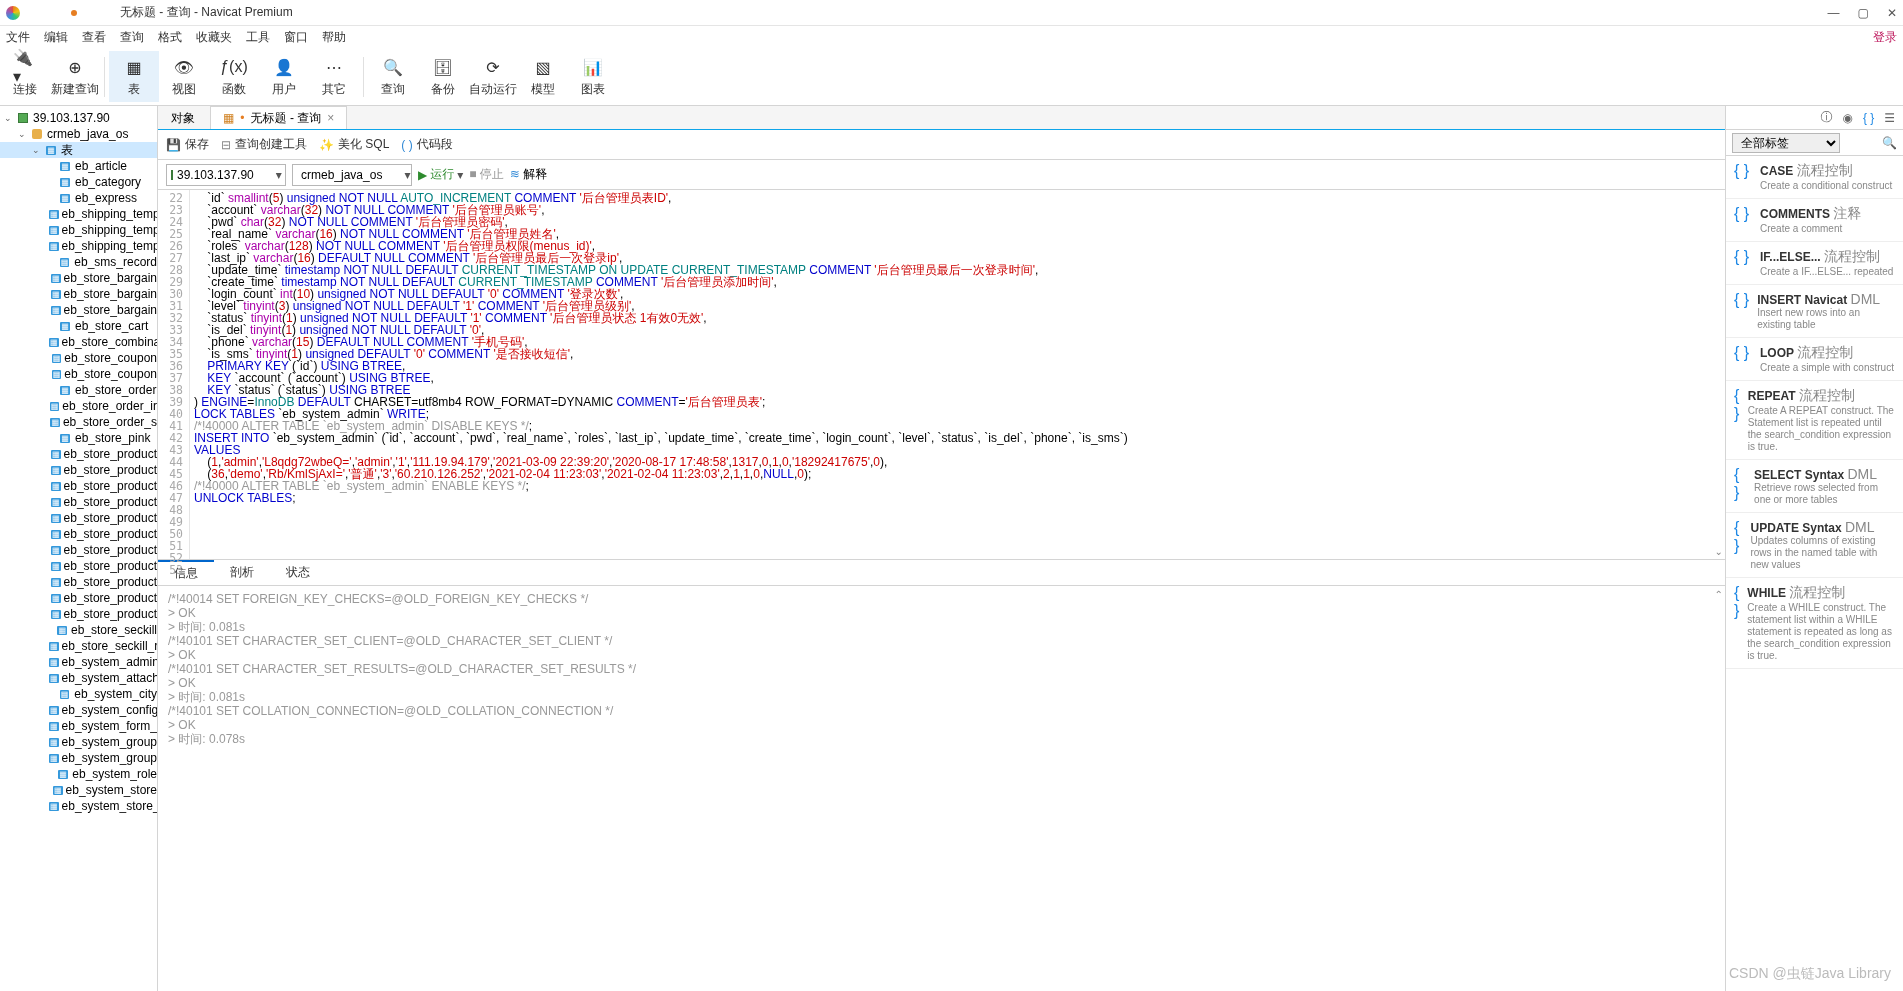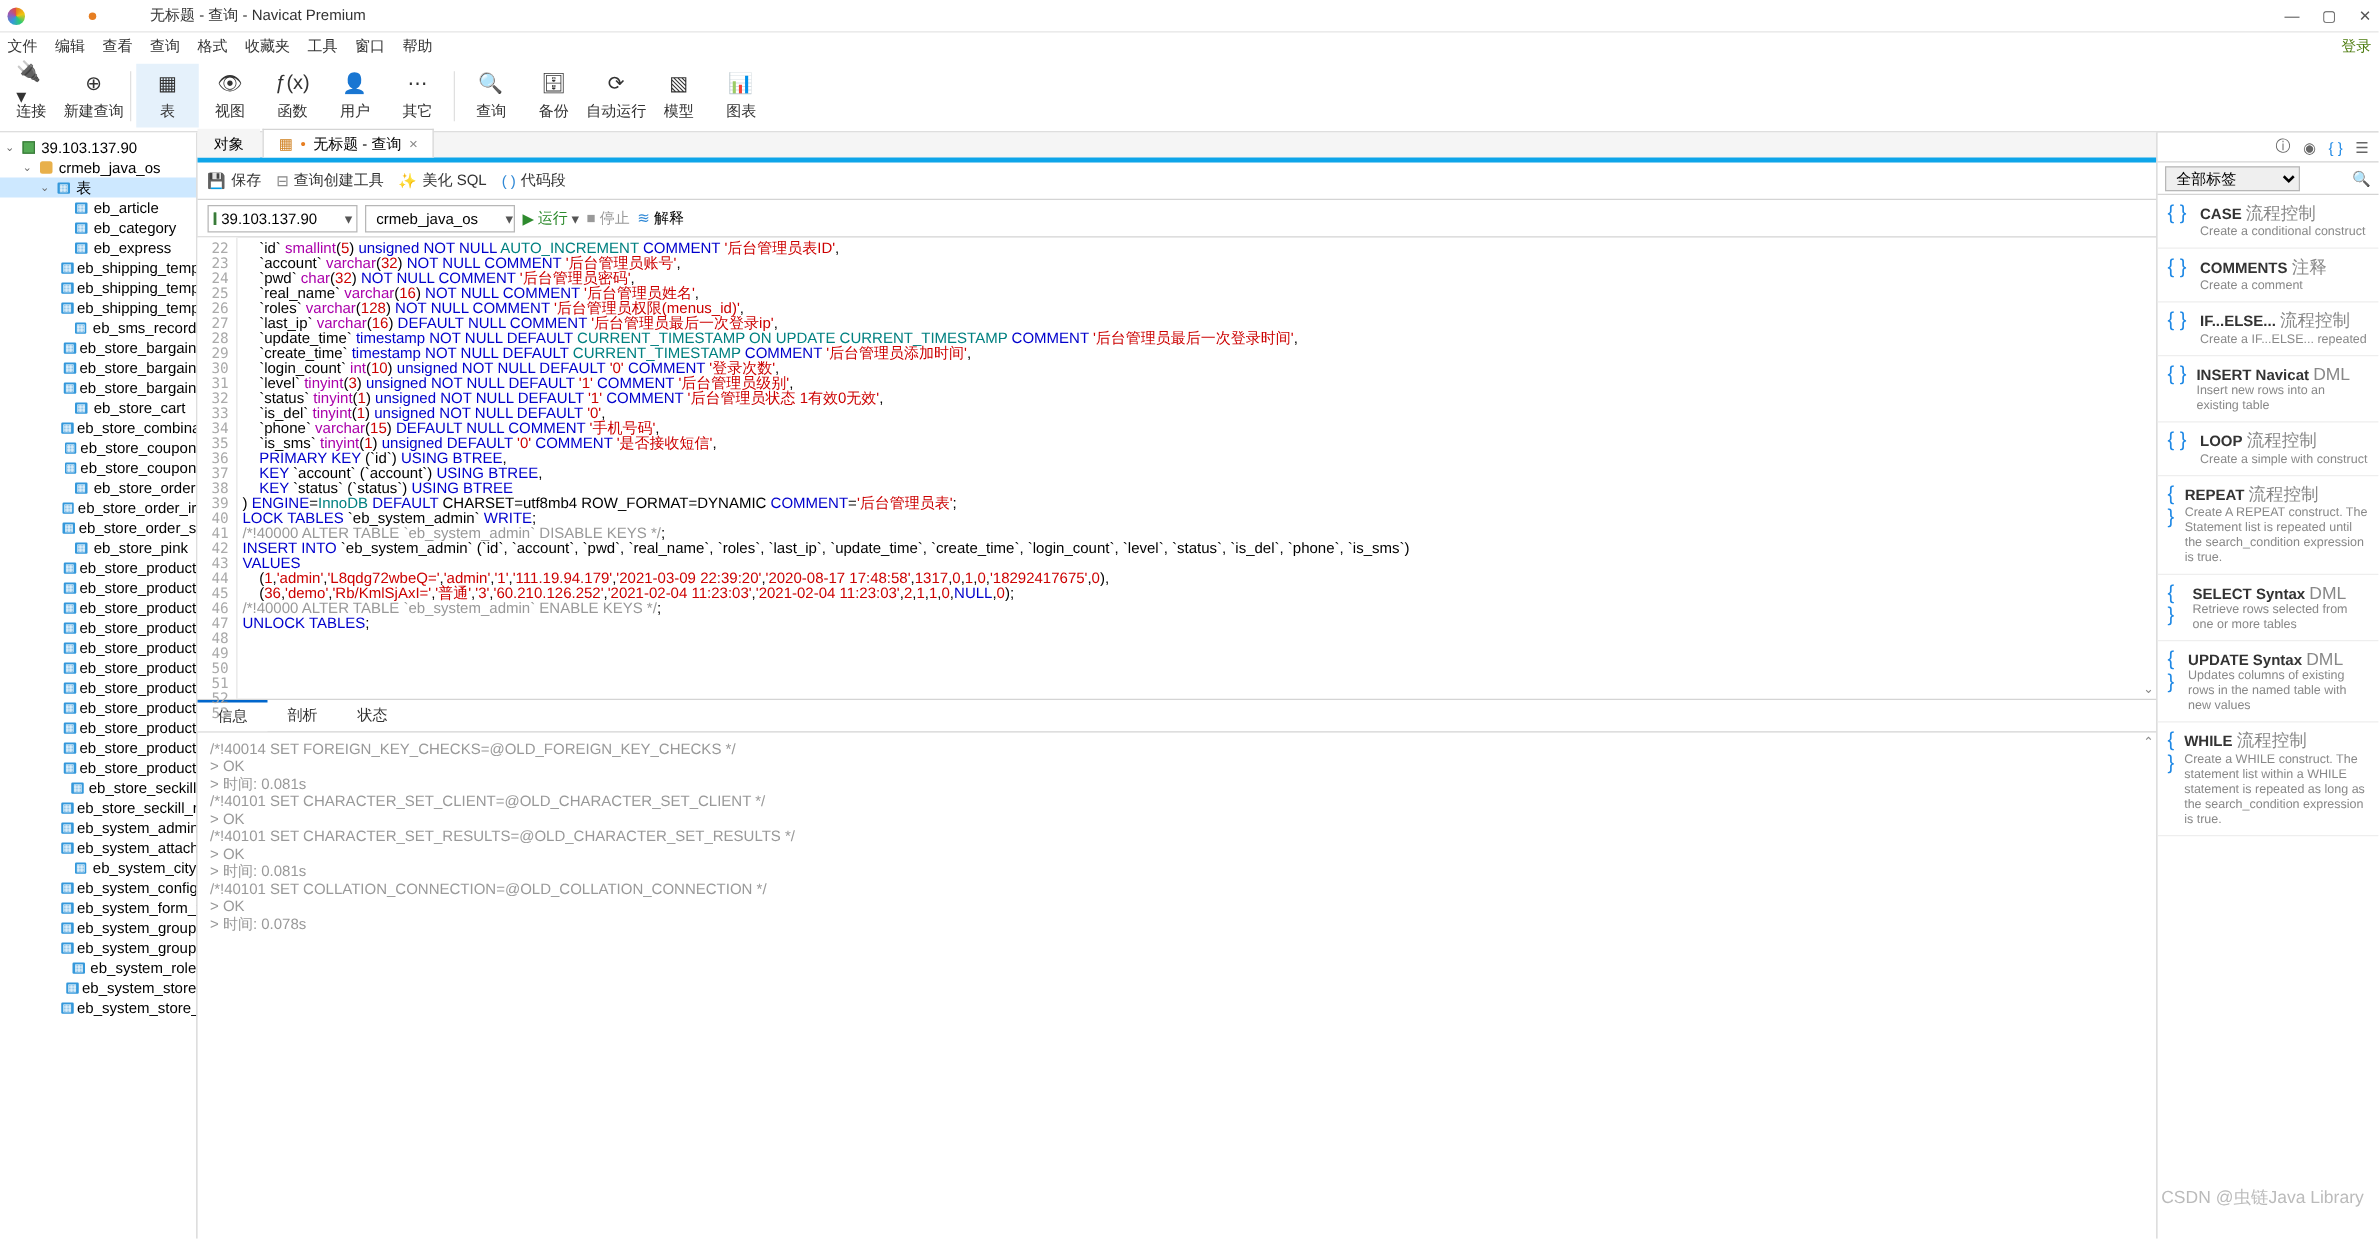--- a/index.html
+++ b/index.html
@@ -3,39 +3,39 @@
 <meta charset="utf-8">
 <style>
 * { margin:0; padding:0; box-sizing:border-box; font-family:"Microsoft YaHei",Tahoma,sans-serif; font-size:12px; }
 body { background:#fff; overflow:hidden; width:1903px; height:991px; position:relative; }
 .title-bar { height:26px; background:#fff; display:flex; align-items:center; padding:0 6px; border-bottom:1px solid #e5e5e5;gap:41px;}
 .title-bar .logo { width:14px;height:14px;border-radius:50%;background:conic-gradient(#e67e22,#f1c40f,#2ecc71,#3498db,#9b59b6,#e74c3c);margin-right:4px;}
 .title-bar .dot { width:6px;height:6px;border-radius:50%;background:#e67e22;margin:0 2px 0 6px;}
 .title-bar .t { color:#333; }
 .win-btns { margin-left:auto; display:flex; gap:18px; color:#555;}
 .menu-bar { height:22px; display:flex; align-items:center; padding:0 6px; gap:14px; color:#333; }
-.menu-bar .login { margin-left:auto; color:#4d7c0f; }
+.menu-bar .login { margin-left:auto; color:#be185d; }
 .ribbon { height:58px; background:#fff; border-bottom:1px solid #d4d4d4; display:flex; align-items:center; }
 .ribbon .item { width:50px; display:flex; flex-direction:column; align-items:center; gap:2px; color:#333; padding:4px 0;}
 .ribbon .item.sel { background:#e5f1fb;}
 .ribbon .ic { width:24px;height:24px; display:flex;align-items:center;justify-content:center;font-size:16px;}
 .ribbon .sep { width:1px;height:40px;background:#e0e0e0;margin:0 4px;}
 .body { display:flex; height:calc(100% - 26px - 22px - 58px); }
 .tree { width:158px; border-right:1px solid #d4d4d4; overflow:hidden; background:#fff; padding-top:4px;}
 .tree-row { display:flex; align-items:center; height:16px; padding-left:4px; white-space:nowrap; overflow:hidden;}
 .tree-row .exp { width:9px; color:#666; font-size:9px; }
 .tree-row .icn { width:14px;height:12px; margin:0 3px; display:inline-flex;align-items:center;justify-content:center;}
 .tree-row.sel { background:#cde8ff;}
 .tree-row.lv1 { padding-left:4px;}
 .tree-row.lv2 { padding-left:18px;}
 .tree-row.lv3 { padding-left:32px;}
 .tree-row.lv4 { padding-left:46px;}
 .tbl-ic { background:#3498db; color:#fff; font-size:8px; border-radius:1px; padding:0 1px;}
 .main { flex:1; display:flex; flex-direction:column; min-width:0;}
-.tab-strip { height:24px; display:flex; align-items:flex-end; background:#f5f5f5; border-bottom:4px solid #0ea5e9;}
+.tab-strip { height:24px; display:flex; align-items:flex-end; background:#f5f5f5; border-bottom:1px solid #0ea5e9;}
 .tab { height:23px; padding:0 12px; display:flex;align-items:center; gap:6px; border:1px solid #d4d4d4; border-bottom:none; background:#fff; margin-right:2px;}
 .tab.plain { background:#f5f5f5; border-color:transparent;}
 .tab .x { color:#888; }
 .tool-strip { height:30px; display:flex; align-items:center; gap:12px; padding:0 8px; border-bottom:1px solid #d4d4d4;}
 .tool-strip .ti { display:flex;align-items:center;gap:4px;color:#333;}
 .param-bar { height:30px; display:flex; align-items:center; gap:6px; padding:0 8px; border-bottom:1px solid #d4d4d4;}
 .combo { height:22px; border:1px solid #b7b7b7; display:flex;align-items:center;padding:0 4px;gap:4px;}
 .combo .sq { width:10px;height:10px;background:#55aa55;border:1px solid #3a7a3a;}
 .combo .db { width:10px;height:10px;background:#e8b04b;border-radius:2px;}
 .combo .dd { color:#555; padding-left:18px;}
@@ -57,21 +57,21 @@
 .right-icons { height:24px; display:flex; justify-content:flex-end; align-items:center; gap:10px; padding:0 8px; color:#666; border-bottom:1px solid #d4d4d4;}
 .right-filter { height:26px; display:flex;align-items:center;padding:0 6px;border-bottom:1px solid #d4d4d4;gap:38px;}
 .right-filter select { flex:1; height:20px; border:1px solid #b7b7b7; padding-left:4px;}
 .snips { flex:1; overflow:hidden;}
 .snip { display:flex; gap:8px; padding:6px 8px; border-bottom:1px solid #eee;}
 .snip-ic { color:#1e88e5; font-size:16px; width:18px;}
 .snip-t { color:#333;}
 .snip-t .h { font-weight:bold;}
 .snip-t .tag { color:#888; font-size:14px;}
 .snip-t .d { color:#888; font-size:10px; line-height:12px;}
-.watermark { position:absolute; right:12px; bottom:24px; color:#bbb; font-size:14px;}
+.watermark { position:absolute; right:12px; bottom:8px; color:#bbb; font-size:14px;}
 .scroll-chev { position:absolute; right:2px; color:#888; font-size:10px;}
 </style>
 </head>
 <body>
 
 <div class="title-bar">
   <span class="logo"></span>
   <span class="dot"></span>
   <span class="t">无标题 - 查询 - Navicat Premium</span>
   <div class="win-btns">

